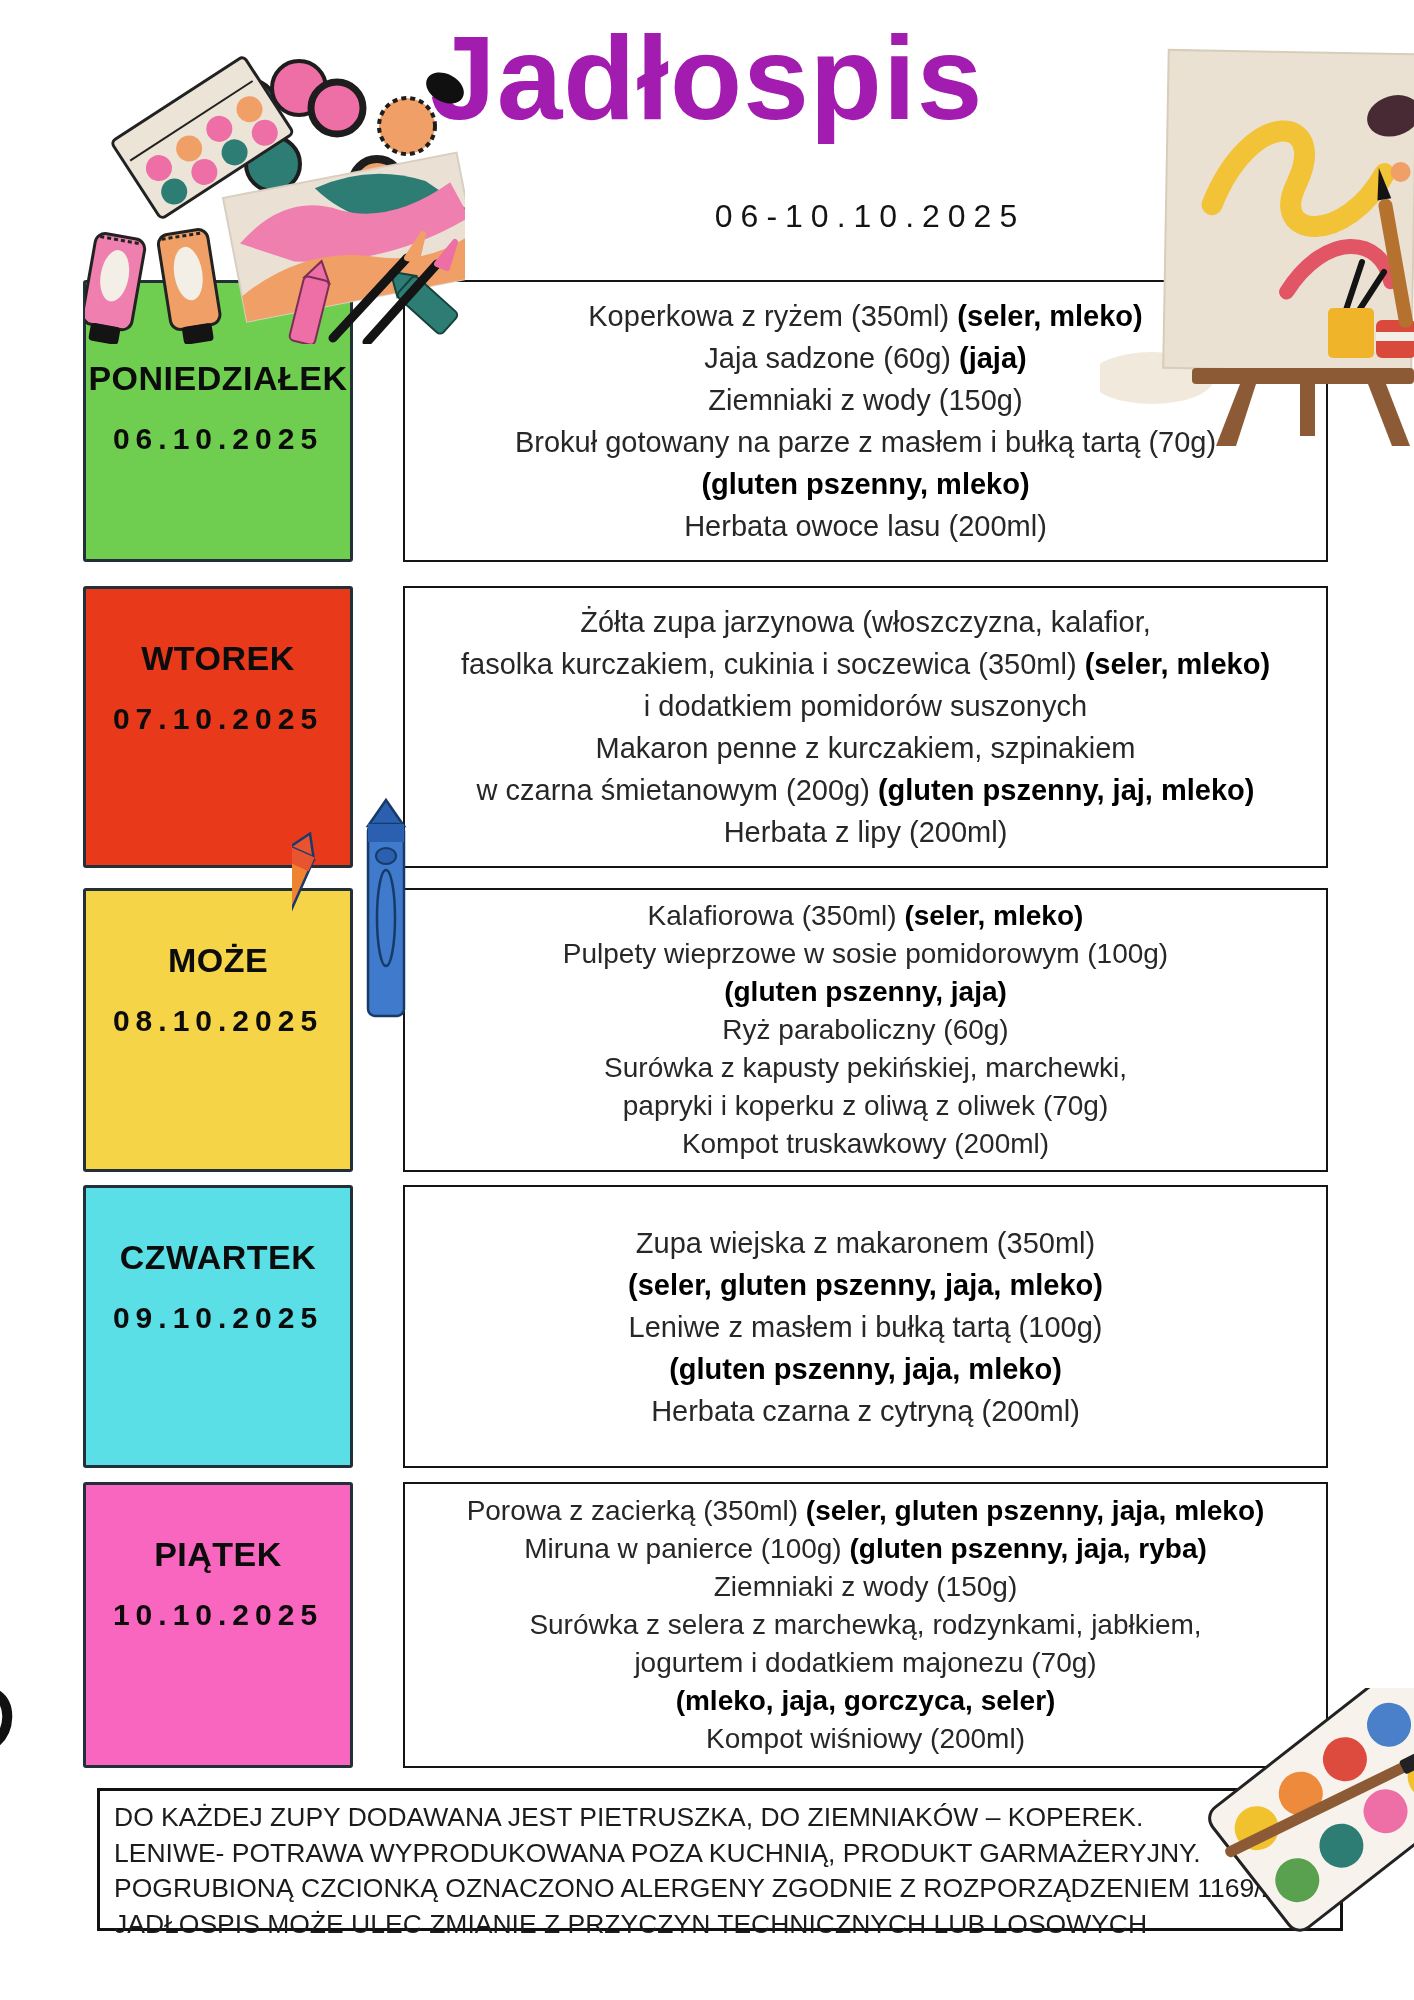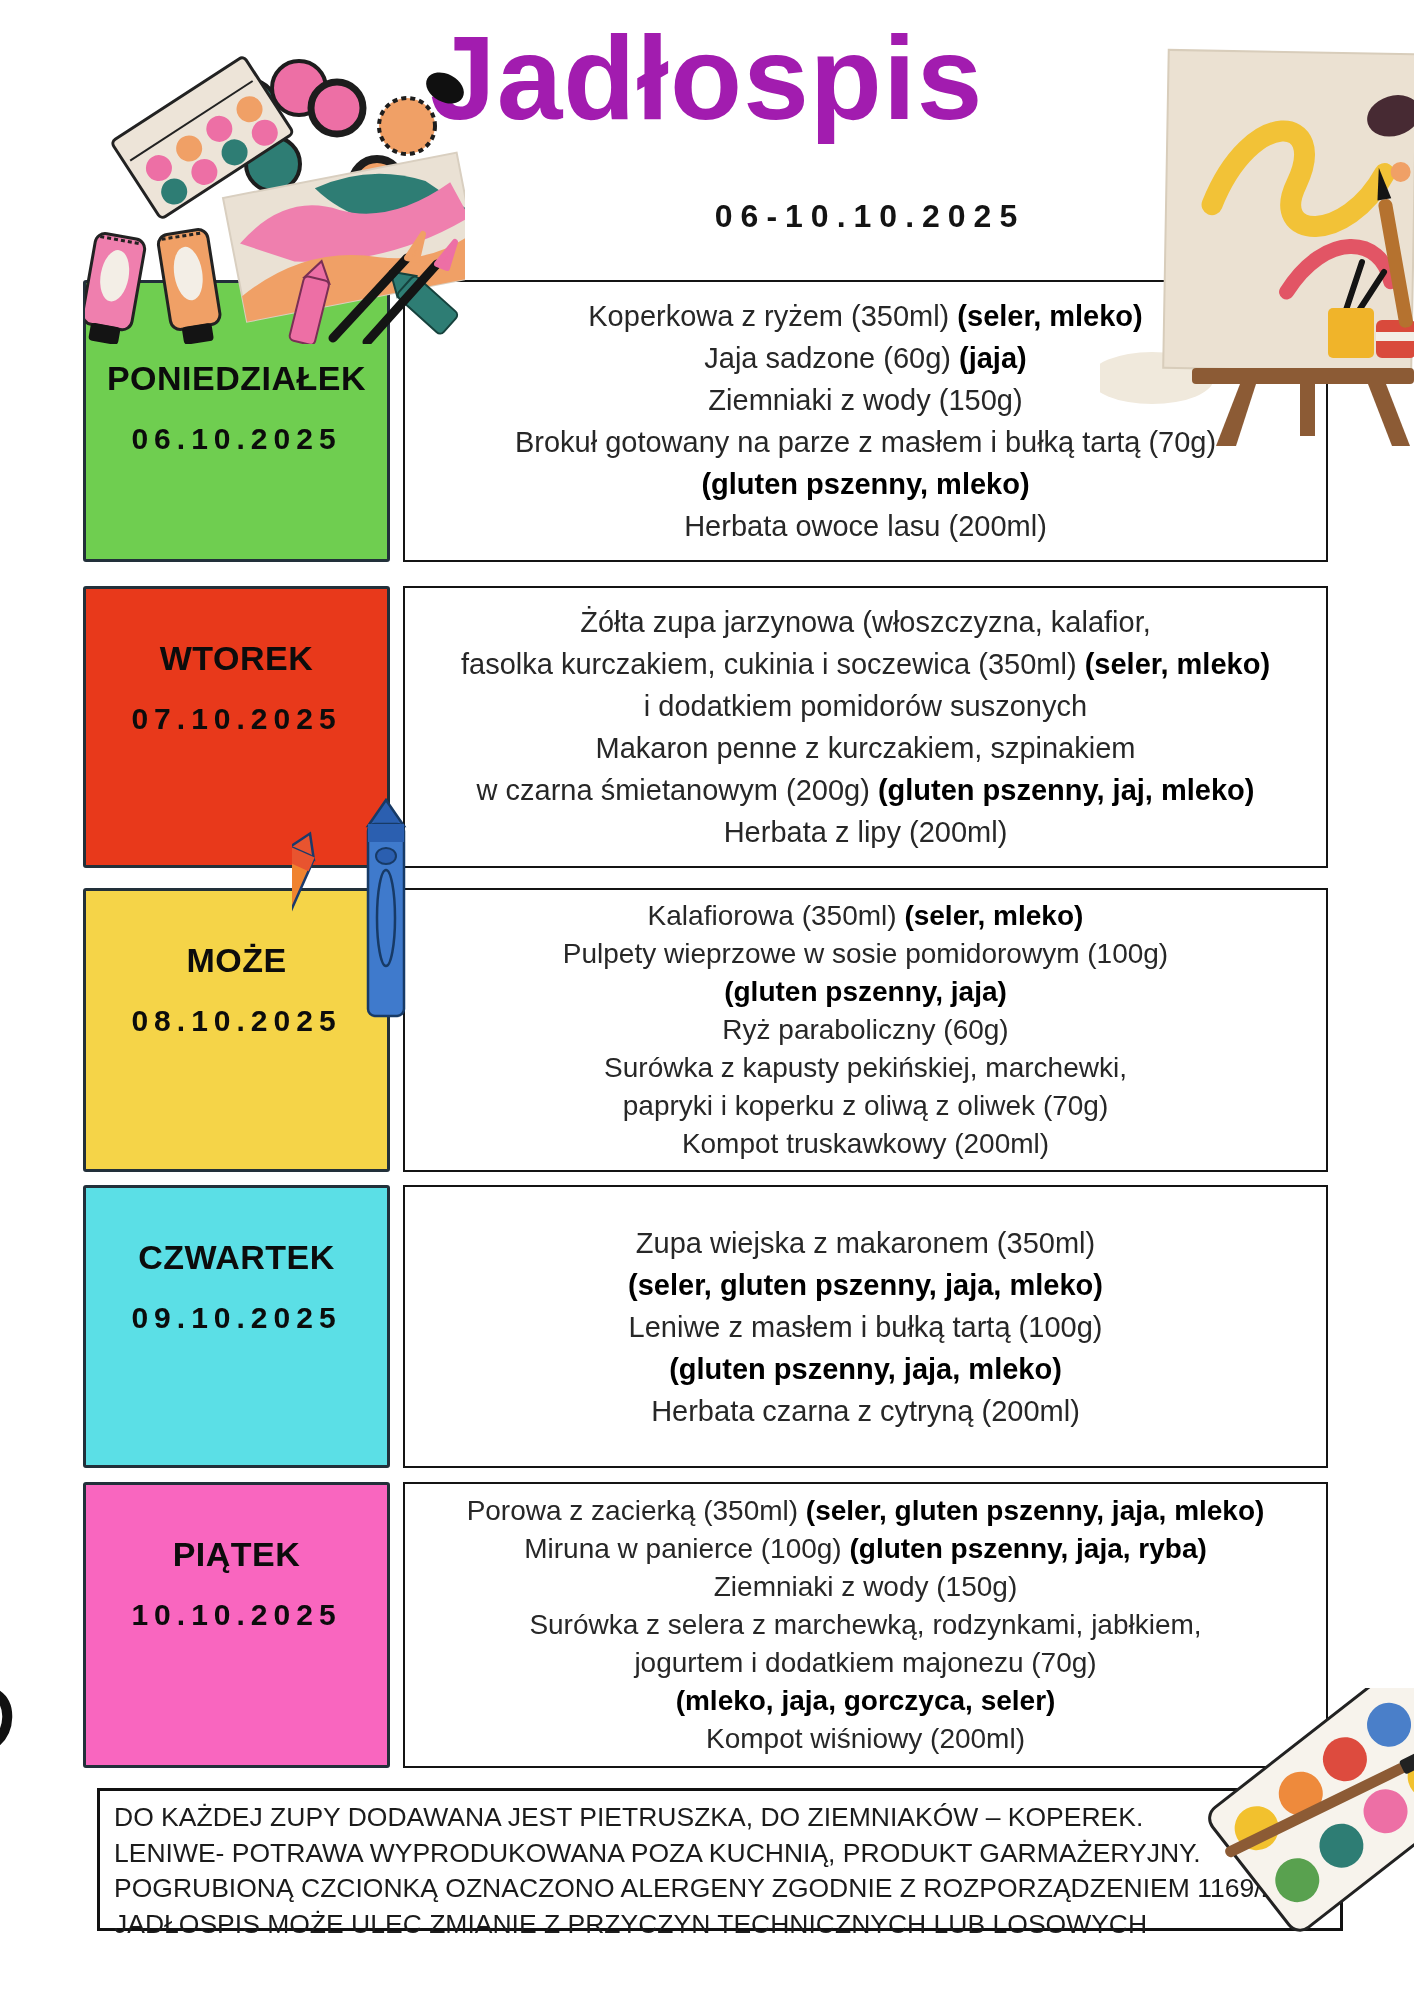--- a/index.html
+++ b/index.html
@@ -3,31 +3,31 @@
 <meta charset="utf-8">
 <style>
   html,body{margin:0;padding:0;}
   body{background:#ffffff;font-family:"Liberation Sans", sans-serif;}
   #page{position:relative;width:1414px;height:2000px;background:#fff;overflow:hidden;}
 
   
   .title{position:absolute;top:10px;left:430px;width:680px;text-align:left;
          font-size:118px;font-weight:bold;color:#a21caf;letter-spacing:1px;}
   .date-range{position:absolute;top:198px;left:700px;width:340px;text-align:center;
-         font-size:32px;font-weight:bold;color:#141414;letter-spacing:8px;}
+         font-size:32px;font-weight:normal;color:#141414;letter-spacing:8px;}
 
   
   .day-row{position:absolute;left:0;width:100%;z-index:1;}
   .row-0{top:280px;height:282px;}
   .row-1{top:586px;height:282px;}
   .row-2{top:888px;height:284px;}
   .row-3{top:1185px;height:283px;}
   .row-4{top:1482px;height:286px;}
 
-  .day-box{position:absolute;left:83px;width:307px;top:0;bottom:0;
+  .day-box{position:absolute;left:83px;width:270px;top:0;bottom:0;
            border:3px solid #22303a;border-radius:3px;box-sizing:border-box;
            display:flex;flex-direction:column;align-items:center;}
   .day-name{margin-top:50px;font-size:34px;font-weight:bold;color:#0c0c0c;letter-spacing:0.5px;}
   .row-0 .day-name{margin-top:76px;}
   .day-date{margin-top:24px;font-size:30px;font-weight:bold;color:#0c0c0c;letter-spacing:6px;}
 
   .menu-box{position:absolute;left:403px;width:925px;top:0;bottom:0;
             border:2.5px solid #141414;border-radius:0;box-sizing:border-box;background:#fff;
             display:flex;flex-direction:column;justify-content:center;align-items:center;}
   .menu-line{font-size:29px;line-height:42px;color:#272727;text-align:center;white-space:nowrap;}

